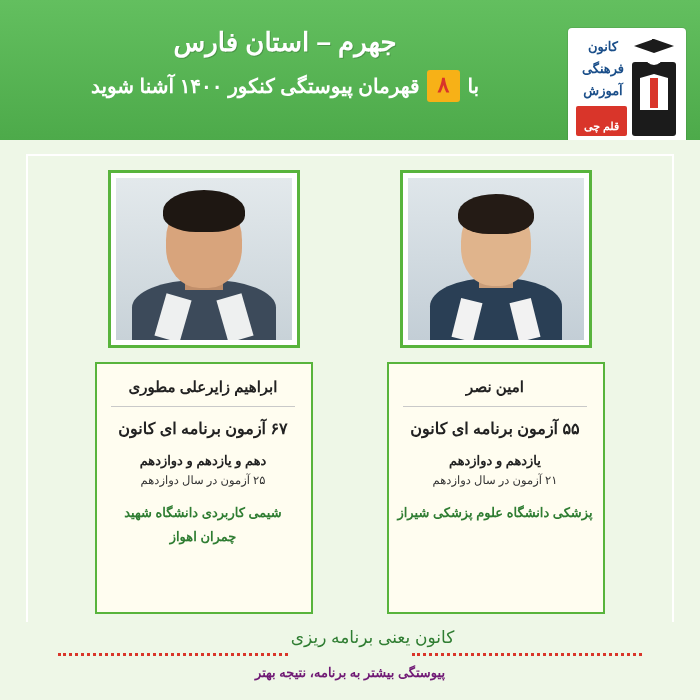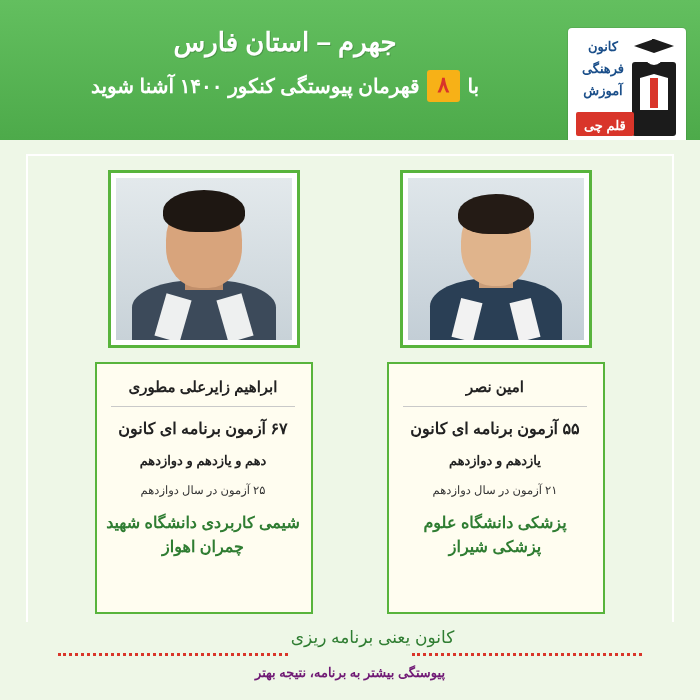--- a/index.html
+++ b/index.html
@@ -64,23 +64,23 @@
     line-height: 22px;
     letter-spacing: -0.3px;
   }
   .logo-words span { display:block; }
   .logo-pen {
     position: absolute;
     left: 8px;
     bottom: 8px;
     background: #d9352a;
     color: #ffffff;
-    font-size: 13px;
-    font-weight: bold;
-    padding: 6px 8px 3px 8px;
+    font-size: 11px;
+    font-weight: bold;
+    padding: 14px 8px 3px 8px;
     border-radius: 2px;
   }
 
   .header-text {
     position: absolute;
     top: 22px;
     right: 146px;
     left: 16px;
     text-align: center;
     color: #ffffff;
@@ -216,31 +216,30 @@
     font-size: 16px;
     font-weight: bold;
     line-height: 24px;
     margin-bottom: 10px;
   }
   .info-grades {
     color: #222222;
     font-size: 13px;
     font-weight: bold;
     line-height: 20px;
-    margin-bottom: 10px;
   }
   .info-year {
     color: #333333;
     font-size: 11.5px;
     line-height: 18px;
     margin-bottom: 12px;
   }
   .info-major {
     color: #2f7d32;
-    font-size: 16px;
+    font-size: 13px;
     font-weight: bold;
     line-height: 24px;
   }
 
   
   .footer {
     position: absolute;
     left: 0;
     right: 0;
     bottom: 0;

